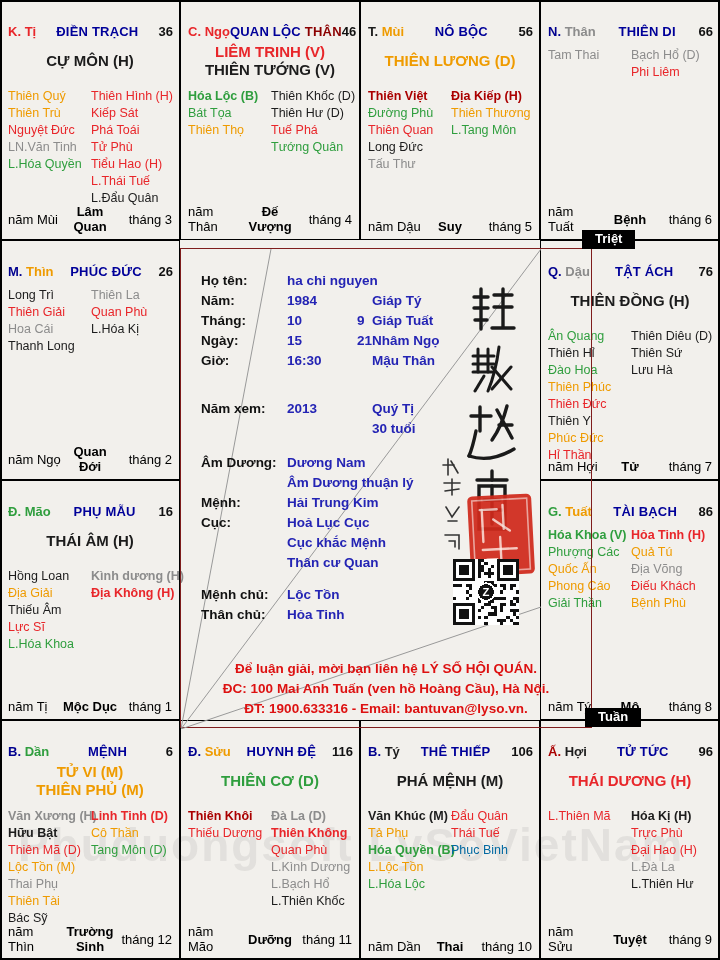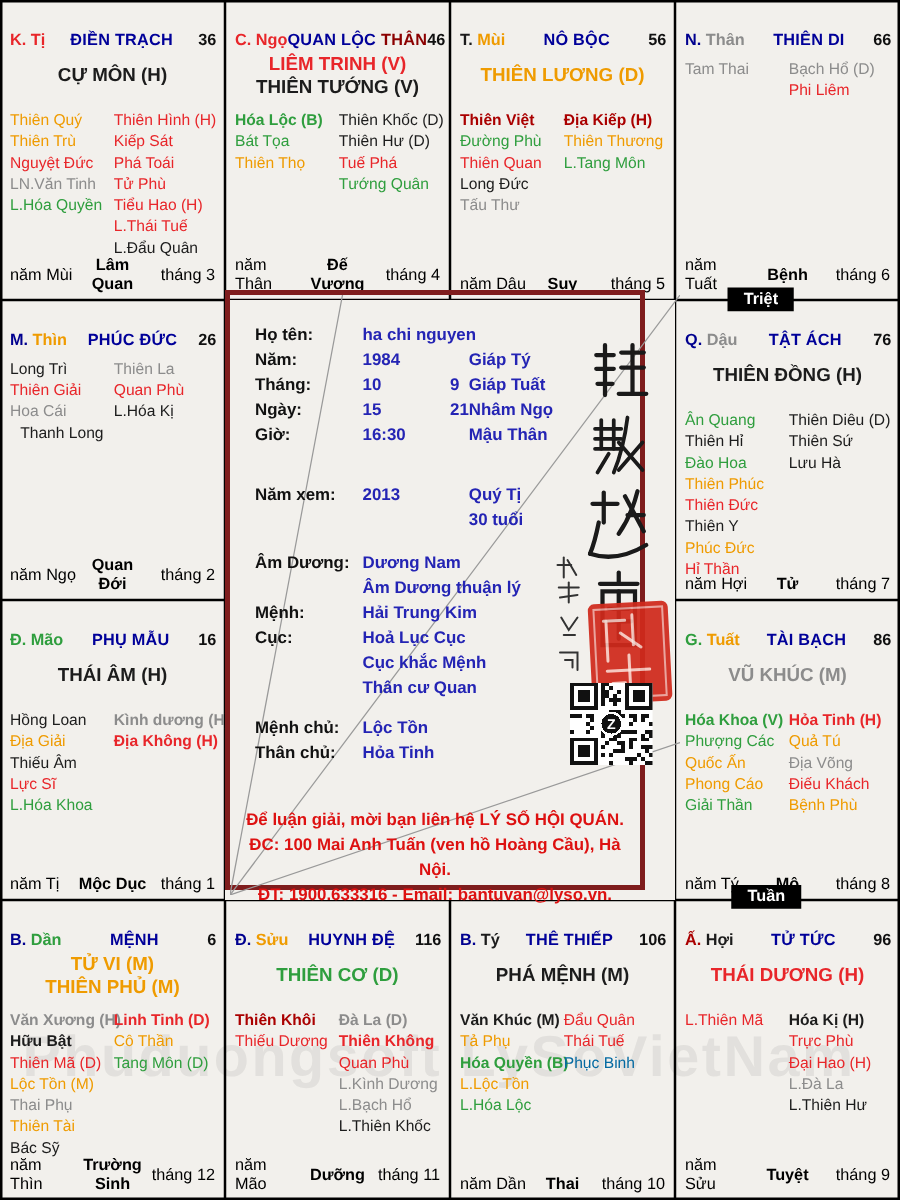--- a/index.html
+++ b/index.html
@@ -16,21 +16,21 @@
   .age{flex:0 0 auto;color:#111;}
   .mains{height:38px;margin-top:3px;display:flex;flex-direction:column;justify-content:center;
          text-align:center;font-size:15px;font-weight:bold;line-height:18px;}
   .cols{display:flex;margin-top:8px;padding:0 5px 0 7px;font-size:12.5px;line-height:17px;}
   .scol{width:50%;}
   .ms{white-space:nowrap;}
   .c-foot{position:absolute;left:7px;right:7px;bottom:5px;display:flex;font-size:13px;color:#000000;align-items:center;}
   .f-nam{flex:1;text-align:left;}
   .f-vong{flex:1.1;text-align:center;font-weight:bold;}
   .f-thang{flex:1;text-align:right;}
-  .center{position:absolute;left:180px;top:232px;width:336px;height:480px;border:4px solid #7f1d1d;box-sizing:border-box;}
+  .center{position:absolute;left:180px;top:248px;width:412px;height:480px;border:1px solid #7f1d1d;box-sizing:border-box;}
   .aspect-lines{position:absolute;left:0;top:0;z-index:0;}
   .c-rows{position:absolute;left:0;top:22px;right:0;z-index:2;}
   .c-row{display:flex;padding-left:20px;height:20px;line-height:20px;font-size:13.5px;font-weight:bold;color:#111;}
   .c-label{width:86px;flex:0 0 86px;}
   .c-v1{width:70px;flex:0 0 70px;color:#2424b4;white-space:nowrap;}
   .c-v2{width:15px;flex:0 0 15px;color:#2424b4;}
   .c-v3{color:#2424b4;white-space:nowrap;}
   .contact{position:absolute;left:4px;right:4px;top:410px;text-align:center;color:#dd1111;
            font-size:13.5px;font-weight:bold;line-height:20px;z-index:2;}
   .badge{position:absolute;background:#000;color:#fff;font-size:13px;font-weight:bold;
@@ -165,21 +165,21 @@
         <div class="c-head">
           <span class="sb"><span style="color: rgb(0, 0, 143);">M. </span><span style="color: rgb(239, 155, 0);">Thìn</span></span>
           <span class="pname"><span>PHÚC ĐỨC</span></span>
           <span class="age">26</span>
         </div>
         <div class="cols">
           <div class="scol">
             <div class="ms" style="color: rgb(28, 28, 28);">Long Trì</div>
             <div class="ms" style="color: rgb(232, 38, 42);">Thiên Giải</div>
             <div class="ms" style="color: rgb(140, 140, 140);">Hoa Cái</div>
-            <div class="ms" style="color: rgb(28, 28, 28); text-align: center;">Thanh Long</div>
+            <div class="ms" style="color: rgb(28, 28, 28);">Thanh Long</div>
           </div>
           <div class="scol">
             <div class="ms" style="color: rgb(140, 140, 140);">Thiên La</div>
             <div class="ms" style="color: rgb(232, 38, 42);">Quan Phù</div>
             <div class="ms" style="color: rgb(28, 28, 28);">L.Hóa Kị</div>
           </div>
         </div>
         <div class="c-foot">
           <span class="f-nam">năm Ngọ</span>
           <span class="f-vong">Quan Đới</span>
@@ -244,23 +244,20 @@
           <span class="f-nam">năm Tị</span>
           <span class="f-vong">Mộc Dục</span>
           <span class="f-thang">tháng 1</span>
         </div>
       </div>
       <div class="cell" style="left: 540px; top: 480px;">
         <div class="c-head">
           <span class="sb"><span style="color: rgb(47, 158, 62);">G. </span><span style="color: rgb(239, 155, 0);">Tuất</span></span>
           <span class="pname"><span>TÀI BẠCH</span></span>
           <span class="age">86</span>
-        </div>
-        <div class="mains">
-          <div style="color: rgb(140, 140, 140);">VŨ KHÚC (M)</div>
         </div>
         <div class="cols">
           <div class="scol">
             <div class="ms" style="color: rgb(47, 158, 62); font-weight: bold;">Hóa Khoa (V)</div>
             <div class="ms" style="color: rgb(47, 158, 62);">Phượng Các</div>
             <div class="ms" style="color: rgb(239, 155, 0);">Quốc Ấn</div>
             <div class="ms" style="color: rgb(239, 155, 0);">Phong Cáo</div>
             <div class="ms" style="color: rgb(47, 158, 62);">Giải Thần</div>
           </div>
           <div class="scol">

